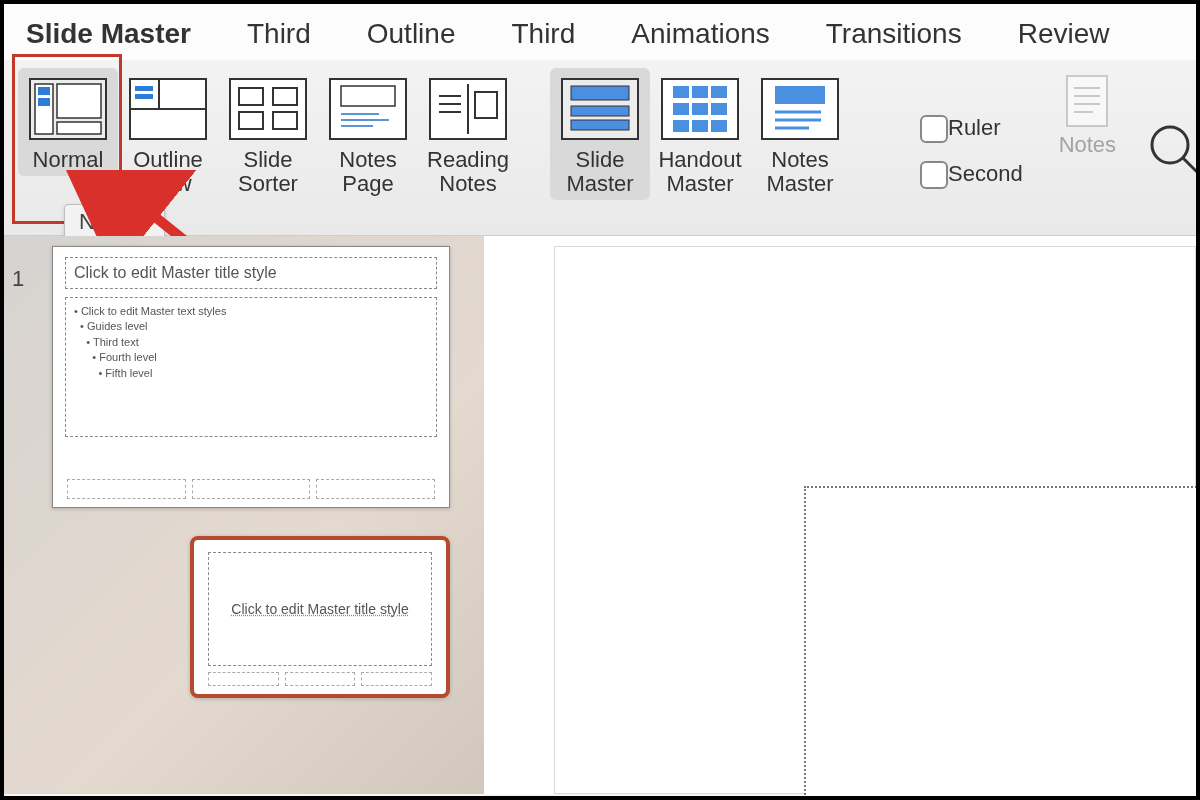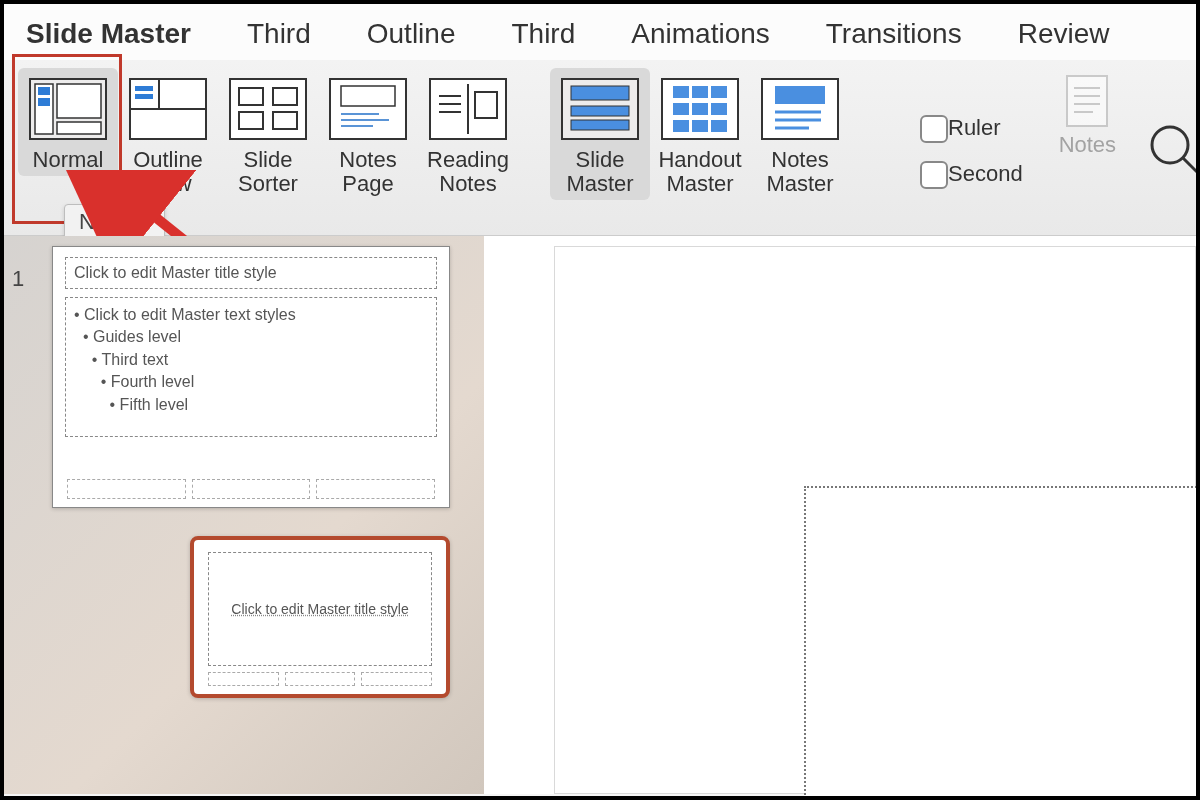--- a/index.html
+++ b/index.html
@@ -46,21 +46,21 @@
   .zoom-btn .lbl { font-size:22px; color:#333; margin-top:4px; }
 
   
   .main { display:flex; height: calc(800px - 8px - 58px - 176px); background:#fff; }
   .sidebar { width: 480px; background: linear-gradient(135deg,#d6d3d0,#e4d9cf 60%,#d1c7bd); padding: 8px 10px 10px 8px; position:relative; }
   .slide-num { position:absolute; left:8px; top:30px; font-size:22px; color:#444; }
 
   .thumb1 { position:absolute; left:48px; top:10px; width:398px; height:262px; background:#fff; border:1px solid #888; box-shadow:0 1px 4px rgba(0,0,0,.2); padding:10px 12px; }
   .dashed-box { border:1px dashed #888; padding:6px 8px; margin-bottom:8px; }
   .t1-title { font-size:16px; color:#555; }
-  .t1-body { font-size:16px; color:#555; line-height:1.4; }
+  .t1-body { font-size:11px; color:#555; line-height:1.4; }
   .t1-footers { position:absolute; left:14px; right:14px; bottom:8px; height:20px; display:flex; gap:6px; }
   .t1-footers .fb { flex:1; border:1px dashed #aaa; }
 
   .thumb2 { position:absolute; left:186px; top:300px; width:260px; height:162px; background:#fff; border:4px solid #b44a2e; border-radius:8px; box-shadow:0 1px 4px rgba(0,0,0,.2); padding:12px 14px; }
   .thumb2 .inner { position:absolute; left:14px; right:14px; top:12px; bottom:28px; border:1px dashed #888; display:flex; align-items:center; justify-content:center; }
   .thumb2 .inner .tt { font-size:14px; color:#555; text-align:center; text-decoration:underline dotted #888; }
   .thumb2 .ftrs { position:absolute; left:14px; right:14px; bottom:8px; height:14px; display:flex; gap:6px; }
   .thumb2 .ftrs div { flex:1; border:1px dashed #aaa; }
 
   .canvas { flex:1; background:#fff; position:relative; }

